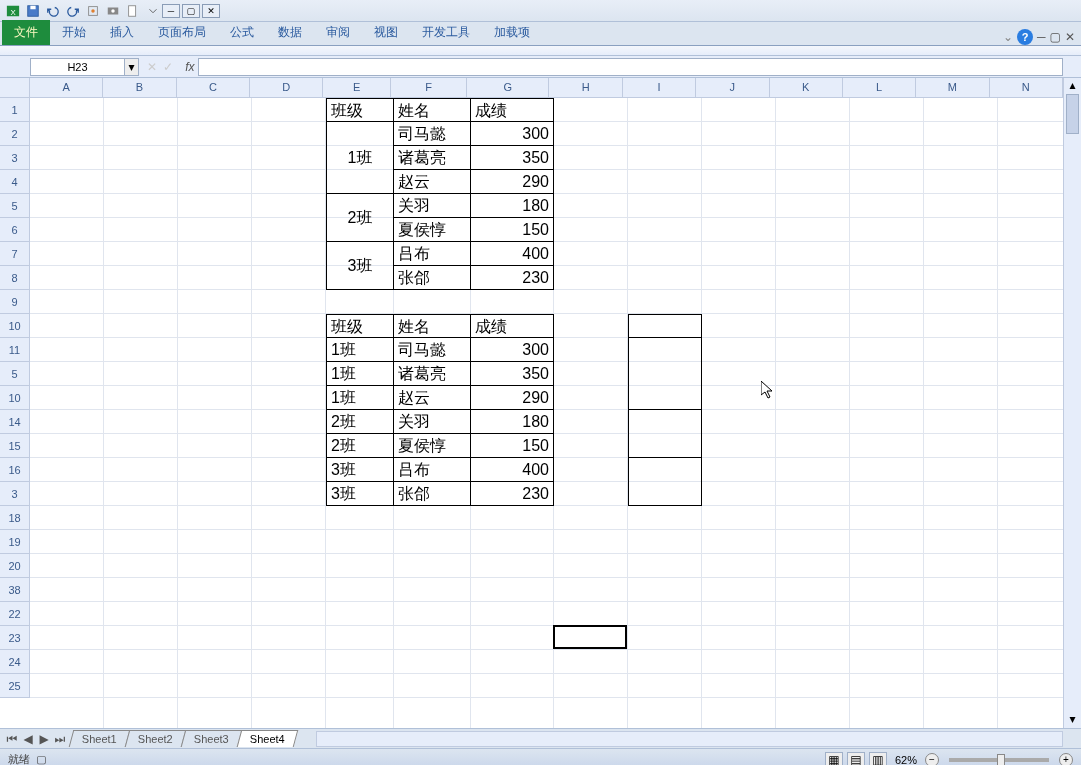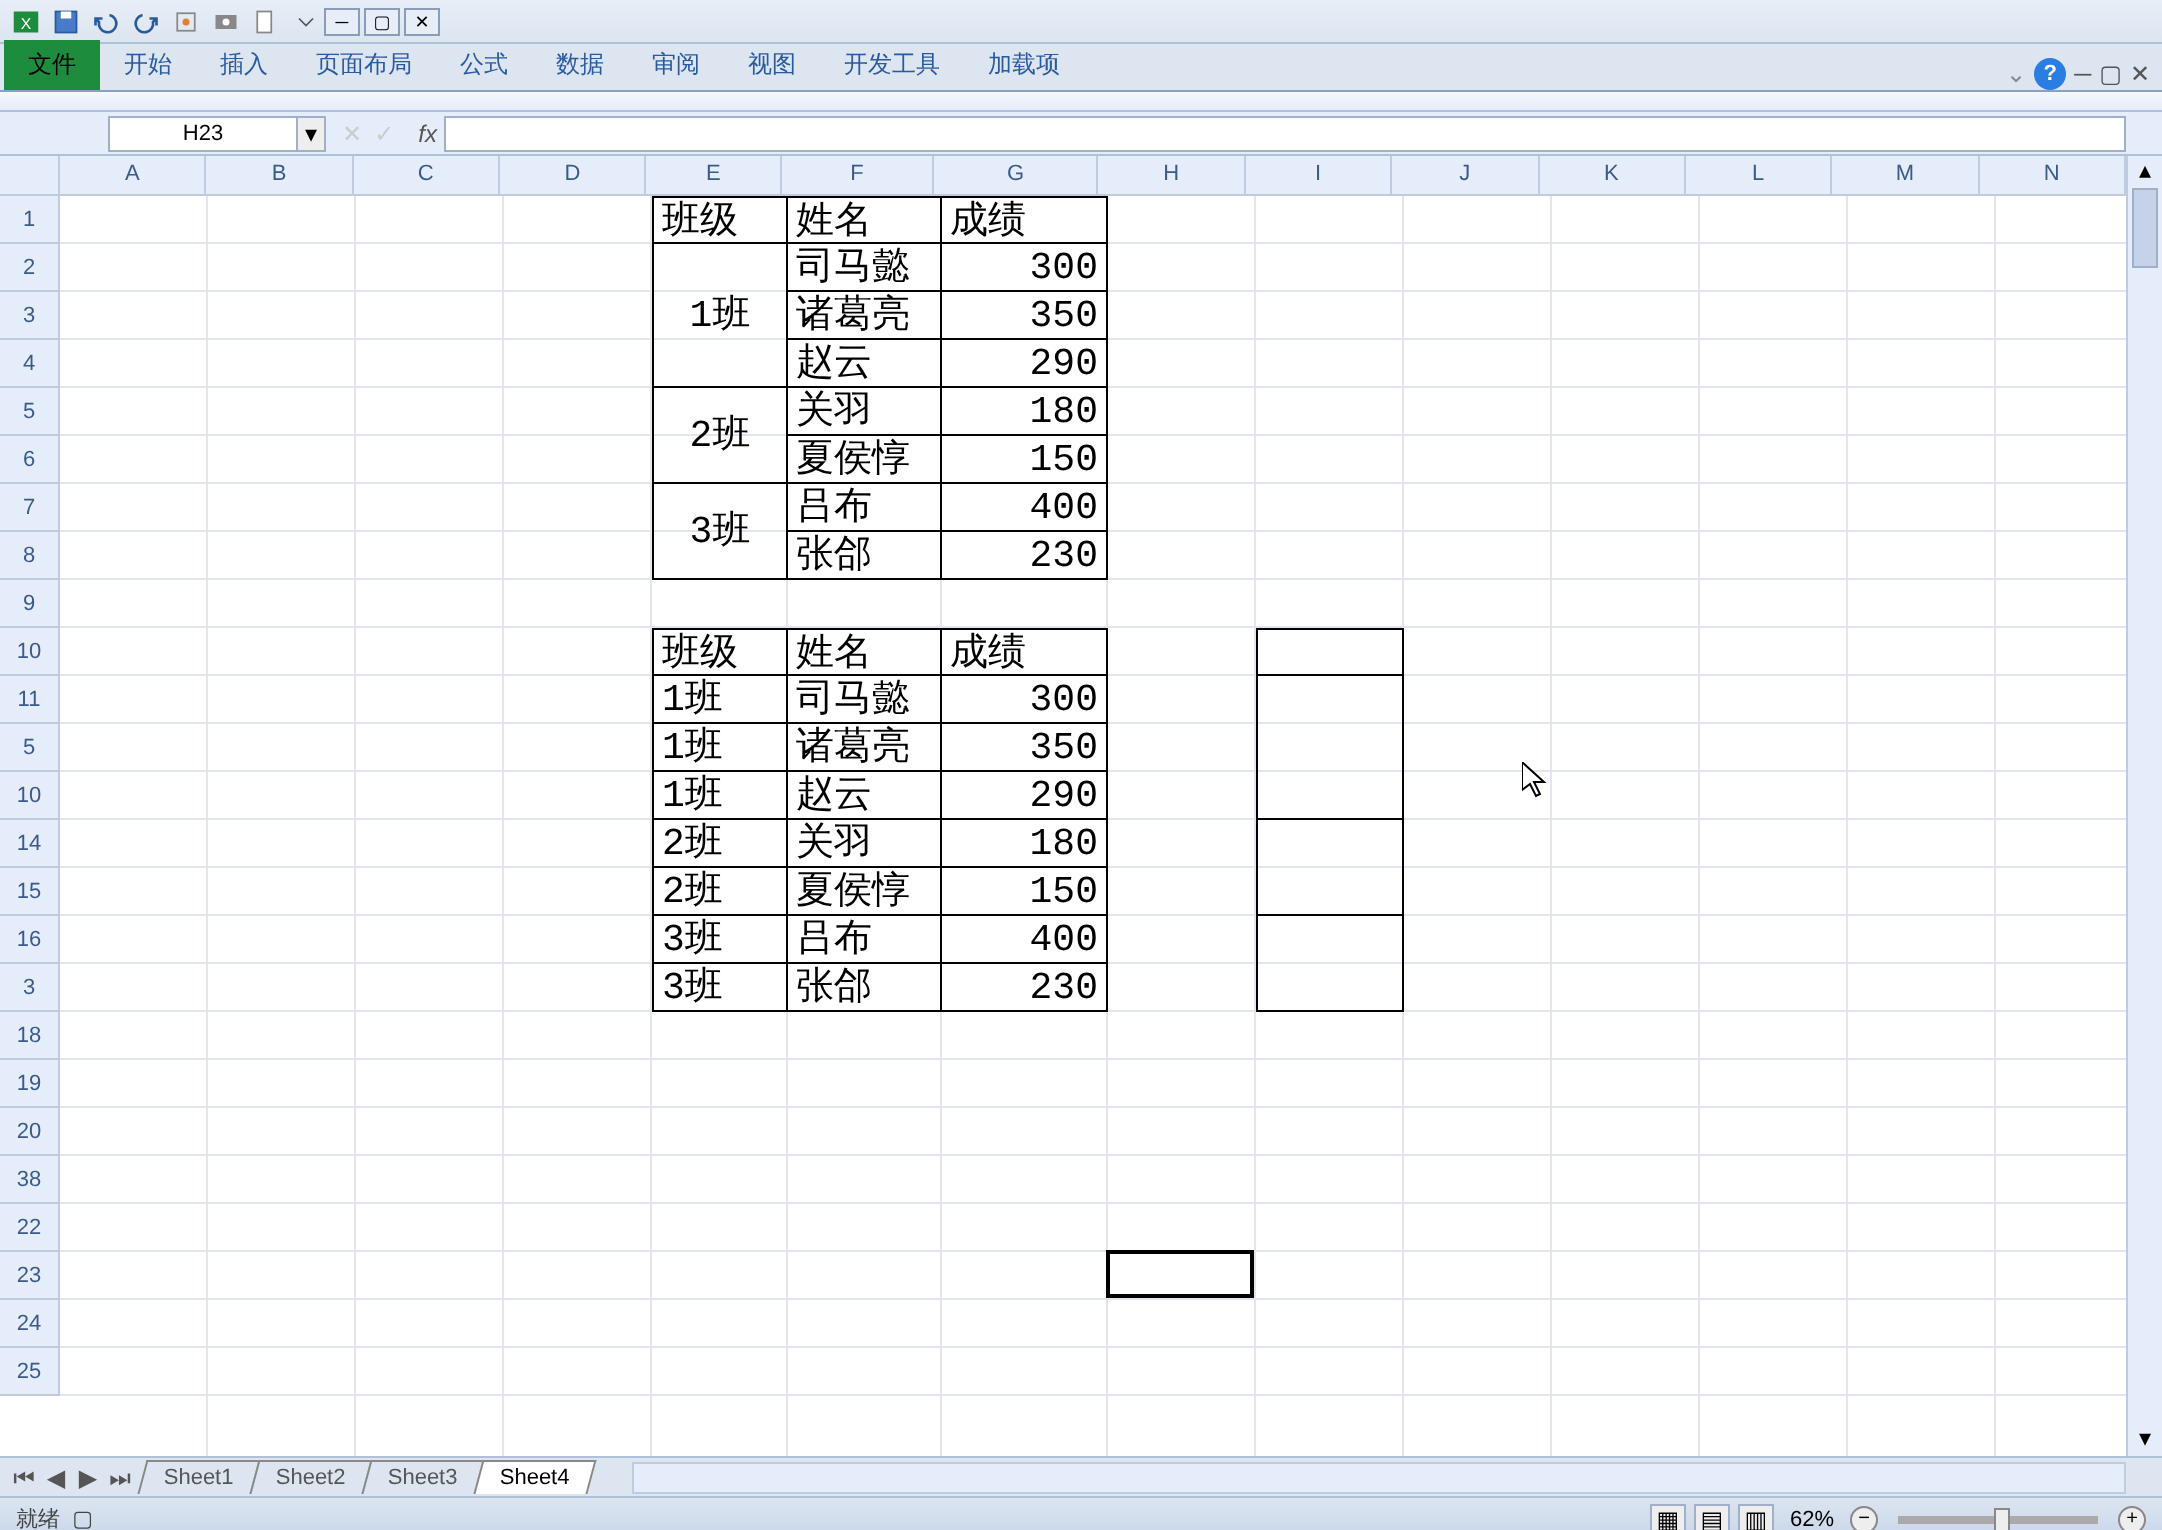--- a/index.html
+++ b/index.html
@@ -7,46 +7,46 @@
 
 .titlebar { height: 22px; background: linear-gradient(#e8eef7,#dce5f0); display: flex; align-items: center; padding: 0 4px; border-bottom: 1px solid #b0c0d8; }
 .qat { display: flex; gap: 2px; align-items: center; }
 .qat-btn { width: 18px; height: 18px; display: flex; align-items: center; justify-content: center; cursor: pointer; }
 .qat-btn svg { width: 14px; height: 14px; }
 .title-text { flex: 1; text-align: center; color: #666; font-size: 12px; }
 .win-controls { display: flex; gap: 2px; }
 .win-btn { width: 18px; height: 14px; border: 1px solid #8a9cb6; background: #e8eef7; display:flex;align-items:center;justify-content:center; font-size:9px;}
 
 .ribbon-tabs { height: 24px; background: #dce5f0; display: flex; align-items: flex-end; padding-left: 2px; border-bottom: 1px solid #8aa0c0; }
-.tab-file { background: #1e8c3d; color: #000000; padding: 4px 12px; font-size: 12px; cursor: pointer; }
+.tab-file { background: #1e8c3d; color: #fef9c3; padding: 4px 12px; font-size: 12px; cursor: pointer; }
 .rtab { padding: 4px 12px; color: #2a5a9e; cursor: pointer; font-size: 12px; }
 .ribbon-right { margin-left: auto; display:flex; align-items:center; gap:4px; padding-right:6px;}
 .help-icon{width:16px;height:16px;background:#2a7de1;border-radius:50%;color:#fff;display:flex;align-items:center;justify-content:center;font-size:11px;font-weight:bold;}
 
 .ribbon-lip { height: 10px; background: linear-gradient(#f4f7fc,#e6edfa); border-bottom: 1px solid #b0c0d8; }
 
-.namebox-row { height: 22px; background: #e6edfa; display: flex; align-items: center; border-bottom: 1px solid #b0c0d8; padding-left: 24px; }
+.namebox-row { height: 22px; background: #e6edfa; display: flex; align-items: center; border-bottom: 1px solid #b0c0d8; }
 .nb-left { width: 30px; display:flex;justify-content:center; }
 .namebox { width: 95px; height: 18px; background: #fff; border: 1px solid #a0b0c8; display: flex; align-items: center; padding: 0 4px; font-size: 11px; justify-content:center;}
 .nb-dd { width:14px; display:flex;align-items:center;justify-content:center; border:1px solid #a0b0c8;border-left:none;height:18px;background:#eee;}
 .fx-icons { display:flex; gap:6px; padding:0 8px; color:#888;}
 .fx-label { font-style: italic; color: #555; padding: 0 4px; }
 .formula-bar { flex:1; height:18px; background:#fff; border:1px solid #a0b0c8; margin-right:18px;}
 
 .sheet-area { position: relative; height: 650px; display:flex; }
 .corner { width: 30px; height: 20px; background: #e6edfa; border-right: 1px solid #c0cbe0; border-bottom: 1px solid #c0cbe0; }
 .col-headers { display: flex; height: 20px; position:absolute; left:30px; top:0; right:18px; background:#e6edfa; border-bottom:1px solid #c0cbe0;}
 .col-h { border-right: 1px solid #c0cbe0; text-align: center; color: #3a5a8a; font-size: 11px; line-height: 19px; }
 .row-headers { position:absolute; top:20px; left:0; width:30px; bottom:0;}
 .row-h { height: 24px; border-bottom: 1px solid #c0cbe0; border-right:1px solid #c0cbe0; text-align: center; color: #3a5a8a; font-size: 11px; line-height: 24px; background:#e6edfa;}
 .grid { position:absolute; left:30px; top:20px; right:18px; bottom:0; overflow:hidden; background:#fff;}
 .grid-inner { position:relative; width: 100%; height: 100%; }
 .gcol-line { position:absolute; top:0; bottom:0; border-right:1px solid #e0e5ee;}
 .grow-line { position:absolute; left:0; right:0; border-bottom:1px solid #e0e5ee;}
-.cell { position:absolute; padding: 2px 4px; font-size: 19px; font-family: Liberation Mono, monospace; white-space:nowrap; overflow:hidden;}
+.cell { position:absolute; padding: 2px 4px; font-size: 16px; font-family: Liberation Sans, sans-serif; white-space:nowrap; overflow:hidden;}
 .b-t { border-top: 1px solid #000; }
 .b-b { border-bottom: 1px solid #000; }
 .b-l { border-left: 1px solid #000; }
 .b-r { border-right: 1px solid #000; }
 .ta-c { text-align:center;}
 .ta-r { text-align:right;}
 .vscroll{position:absolute;right:0;top:0;width:18px;bottom:0;background:#e6edfa;border-left:1px solid #c0cbe0;}
 .vscroll-thumb{position:absolute;top:16px;left:2px;right:2px;height:40px;background:#c6d2e8;border:1px solid #a0b0c8;}
 
 .sheet-tabs { height: 20px; background: #dce5f0; display:flex; align-items:center; border-top:1px solid #b0c0d8;}

